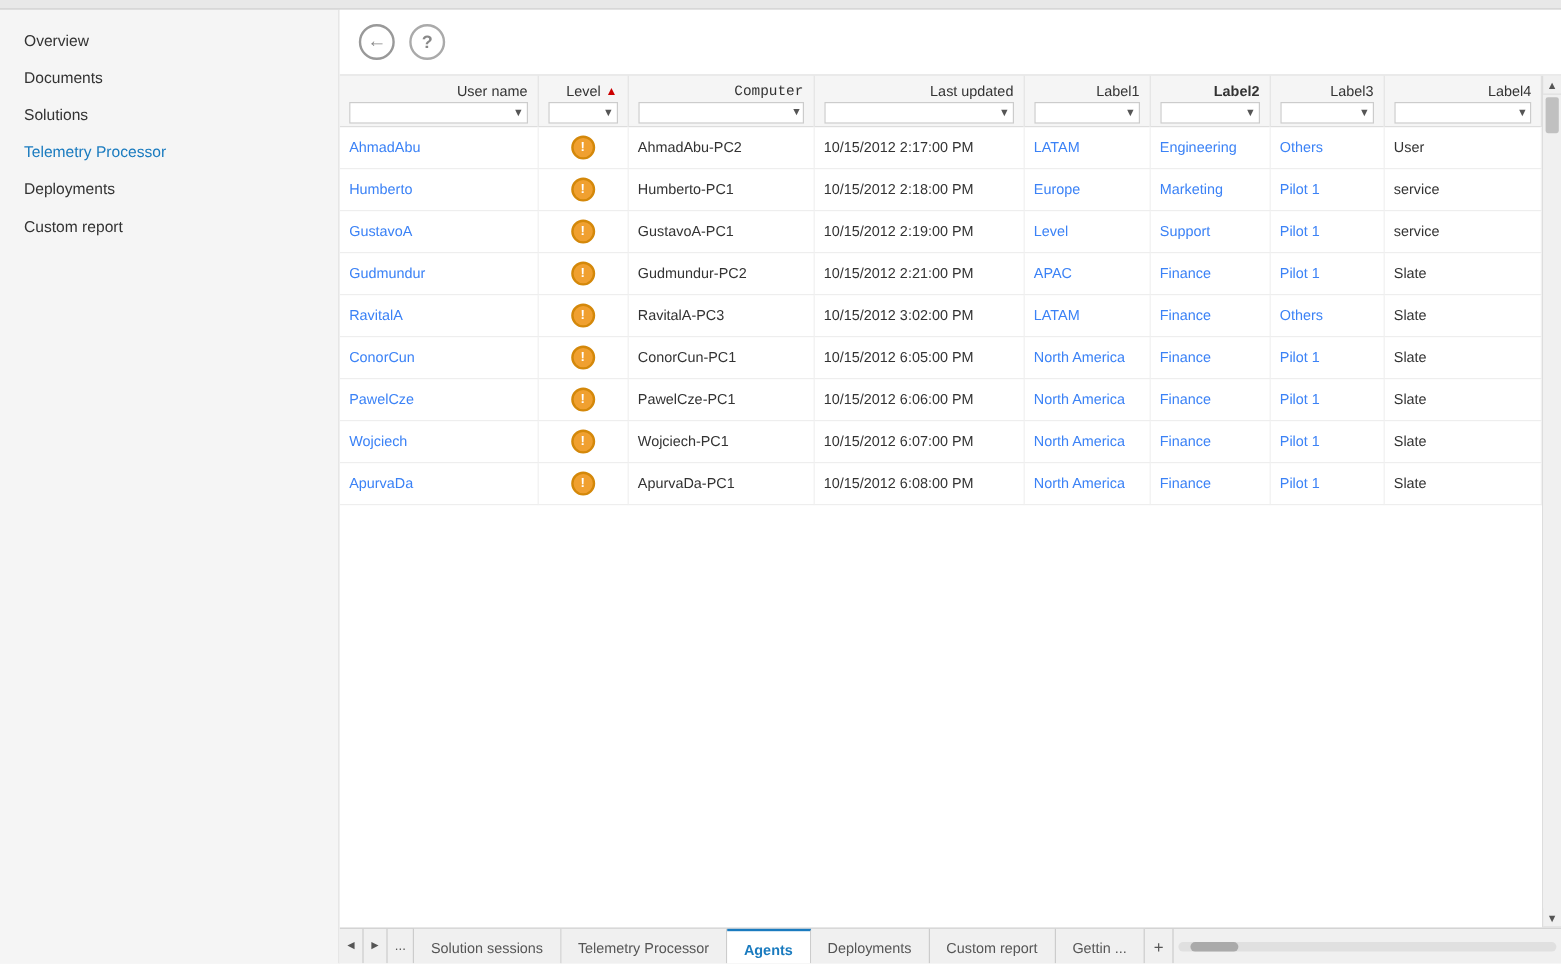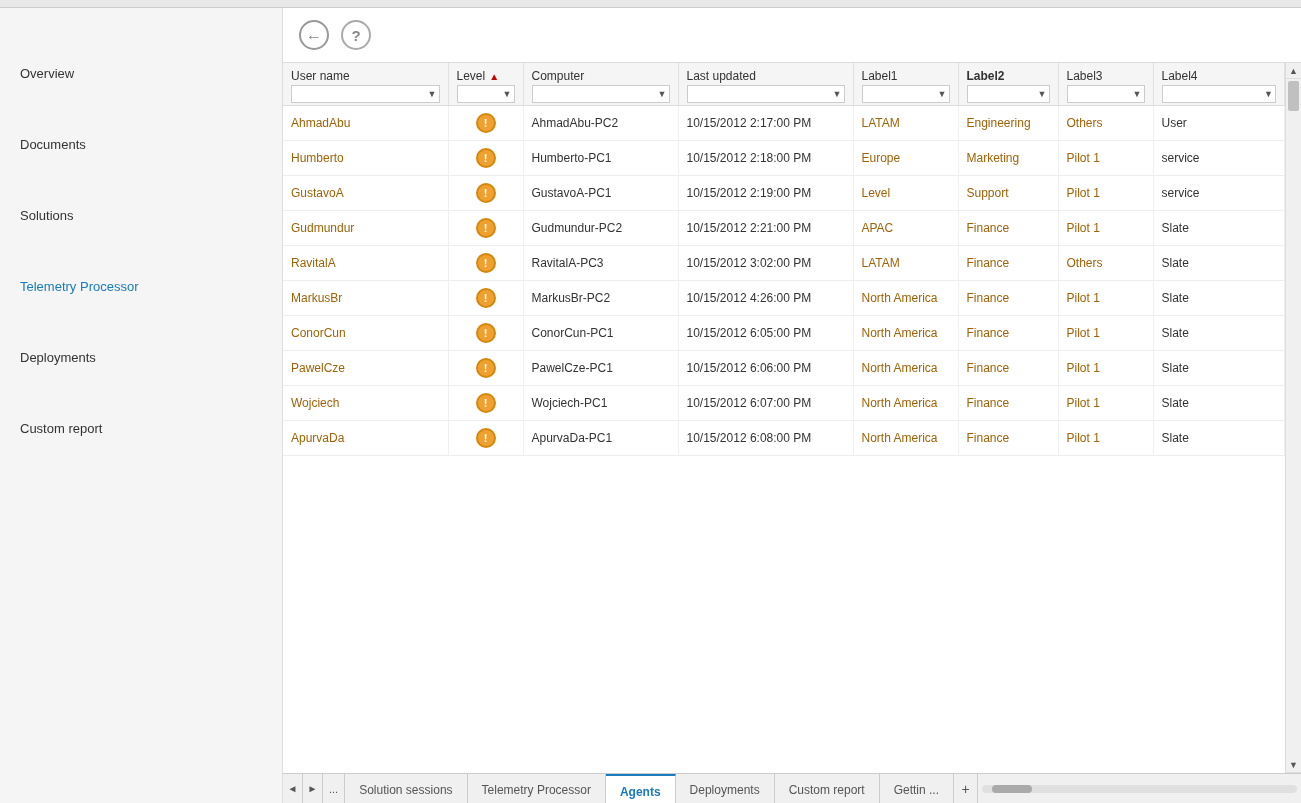--- a/index.html
+++ b/index.html
@@ -37,21 +37,20 @@
       flex-shrink: 0;
       display: flex;
       flex-direction: column;
     }
 
     .sidebar-item {
       padding: 8px 20px;
       cursor: pointer;
       color: #333;
       font-size: 13px;
-      margin-top: 40px;
     }
 
     .sidebar-item.active {
       color: #1a7bbf;
     }
 
     
     .content-area {
       flex: 1;
       display: flex;
@@ -137,21 +136,21 @@
     }
 
     .th-inner {
       display: flex;
       flex-direction: column;
     }
 
     .th-label-row {
       display: flex;
       align-items: center;
-      justify-content: flex-start;
+      justify-content: flex-end;
     }
 
     .sort-indicator {
       color: #cc0000;
       font-size: 10px;
       margin-left: 4px;
     }
 
     .filter-dropdown {
       margin-top: 2px;
@@ -178,21 +177,21 @@
       border-bottom: 1px solid #eee;
       border-right: 1px solid #f0f0f0;
       color: #333;
       font-size: 12px;
       white-space: nowrap;
       overflow: hidden;
       text-overflow: ellipsis;
     }
 
     td.link-cell {
-      color: #a16207;
+      color: #3b82f6;
       cursor: pointer;
     }
 
     .level-icon {
       width: 20px;
       height: 20px;
       border-radius: 50%;
       background: #f0a030;
       border: 2px solid #d4880a;
       display: inline-flex;
@@ -368,21 +367,21 @@
                   <div class="th-inner">
                     <div class="th-label-row">
                       <span>Level</span>
                       <span class="sort-indicator" style="color: rgb(204, 0, 0);">▲</span>
                     </div>
                     <div class="filter-dropdown">
                       <span class="filter-arrow">▼</span>
                     </div>
                   </div>
                 </th>
-                <th style="width: 155px;">
+                <th style="width: 155px; font-family: Liberation Mono, monospace;">
                   <div class="th-inner">
                     <div class="th-label-row">
                       <span>Computer</span>
                     </div>
                     <div class="filter-dropdown">
                       <span class="filter-arrow">▼</span>
                     </div>
                   </div>
                 </th>
                 <th style="width: 175px;">
@@ -479,30 +478,20 @@
                 <td>Slate</td>
               </tr>
               <tr>
                 <td class="link-cell">RavitalA</td>
                 <td style="text-align: center;"><div class="level-icon">!</div></td>
                 <td>RavitalA-PC3</td>
                 <td>10/15/2012 3:02:00 PM</td>
                 <td class="link-cell">LATAM</td>
                 <td class="link-cell">Finance</td>
                 <td class="link-cell">Others</td>
-                <td>Slate</td>
-              </tr>
-              <tr>
-                <td class="link-cell">MarkusBr</td>
-                <td style="text-align: center;"><div class="level-icon">!</div></td>
-                <td>MarkusBr-PC2</td>
-                <td>10/15/2012 4:26:00 PM</td>
-                <td class="link-cell">North America</td>
-                <td class="link-cell">Finance</td>
-                <td class="link-cell">Pilot 1</td>
                 <td>Slate</td>
               </tr>
               <tr>
                 <td class="link-cell">ConorCun</td>
                 <td style="text-align: center;"><div class="level-icon">!</div></td>
                 <td>ConorCun-PC1</td>
                 <td>10/15/2012 6:05:00 PM</td>
                 <td class="link-cell">North America</td>
                 <td class="link-cell">Finance</td>
                 <td class="link-cell">Pilot 1</td>

